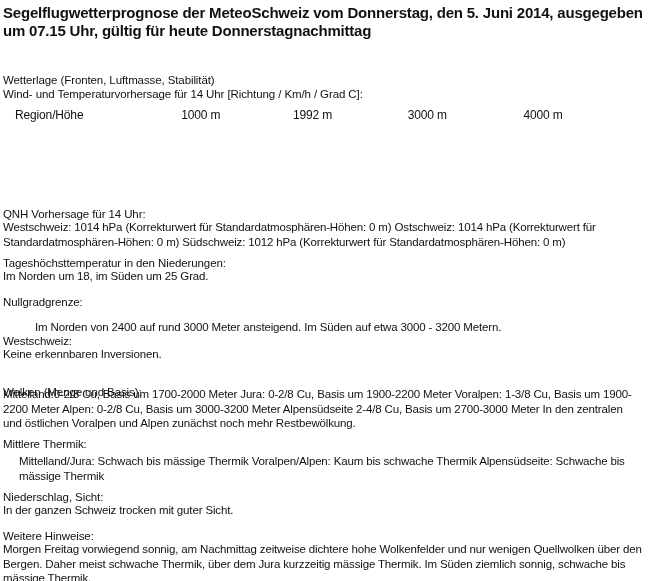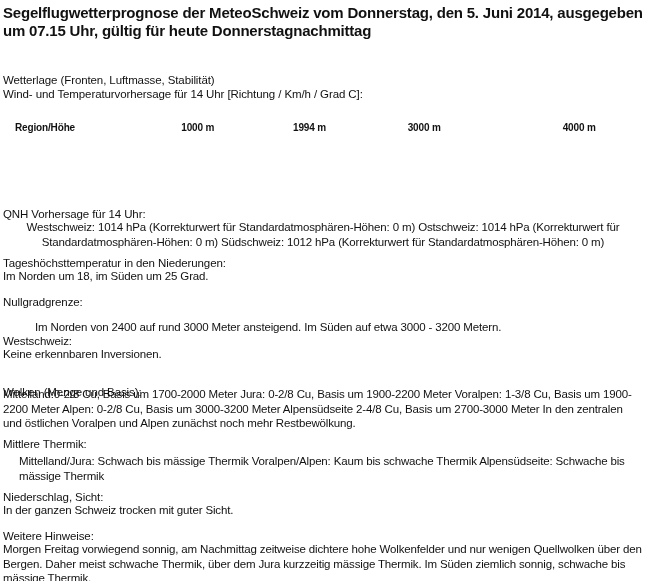--- a/index.html
+++ b/index.html
@@ -44,67 +44,66 @@
       position: absolute;
       left: 0;
       width: 640px;
       font-size: 11.5px;
       line-height: 14.5px;
       letter-spacing: -0.15px;
     }
     .wind-table {
       position: absolute;
       left: 4px;
-      top: 116px;
+      top: 104px;
       border-collapse: separate;
       border-spacing: 5px 3px;
-      font-size: 10px;
+      font-size: 12px;
       letter-spacing: -0.15px;
-      font-weight: bold;
     }
     .wind-table td {
       padding: 2px 3px;
       height: 13px;
       line-height: 13px;
       white-space: nowrap;
       vertical-align: middle;
     }
     .wind-table tr.shade td {
       background: #d3d3d3;
     }
     .c0 { width: 157px; }
     .c1 { width: 102px; }
     .c2 { width: 105px; }
     .c3 { width: 106px; margin-top: 40px; }
-    .c4 { width: 113px; text-align: center; }
+    .c4 { width: 113px; }
   </style>
 </head>
 <body>
 
 <div class="page">
 
   <div class="title">Segelflugwetterprognose der MeteoSchweiz vom Donnerstag, den 5. Juni 2014, ausgegeben um 07.15 Uhr, gültig für heute Donnerstagnachmittag</div>
 
   <div class="sec-head" style="top:73px;">Wetterlage (Fronten, Luftmasse, Stabilität)</div>
   <div class="sec-head" style="top:87px;">Wind- und Temperaturvorhersage für 14 Uhr [Richtung / Km/h / Grad C]:</div>
 
   <table class="wind-table">
     <tbody>
         <tr>
       <td class="c0">Region/Höhe</td>
       <td class="c1">1000 m</td>
-      <td class="c2">1994 m</td>
+      <td class="c2">1992 m</td>
       <td class="c3">3000 m</td>
       <td class="c4">4000 m</td>
     </tr>
   </tbody>
     </table>
 
   <div class="sec-head" style="top:207px;">QNH Vorhersage für 14 Uhr:</div>
-  <div class="sec-body" style="top:220px;text-align:center;">Westschweiz: 1014 hPa (Korrekturwert für Standardatmosphären-Höhen: 0 m) Ostschweiz: 1014 hPa (Korrekturwert für Standardatmosphären-Höhen: 0 m) Südschweiz: 1012 hPa (Korrekturwert für Standardatmosphären-Höhen: 0 m)</div>
+  <div class="sec-body" style="top:220px;">Westschweiz: 1014 hPa (Korrekturwert für Standardatmosphären-Höhen: 0 m) Ostschweiz: 1014 hPa (Korrekturwert für Standardatmosphären-Höhen: 0 m) Südschweiz: 1012 hPa (Korrekturwert für Standardatmosphären-Höhen: 0 m)</div>
 
   <div class="sec-head" style="top:256px;">Tageshöchsttemperatur in den Niederungen:</div>
   <div class="sec-body" style="top:269px;">Im Norden um 18, im Süden um 25 Grad.</div>
 
   <div class="sec-head" style="top:295px;">Nullgradgrenze:</div>
   <div class="sec-body" style="top:320px;margin-left:32px;">Im Norden von 2400 auf rund 3000 Meter ansteigend. Im Süden auf etwa 3000 - 3200 Metern.</div>
 
   <div class="sec-head" style="top:334px;">Westschweiz:</div>
   <div class="sec-body" style="top:347px;">Keine erkennbaren Inversionen.</div>
 

